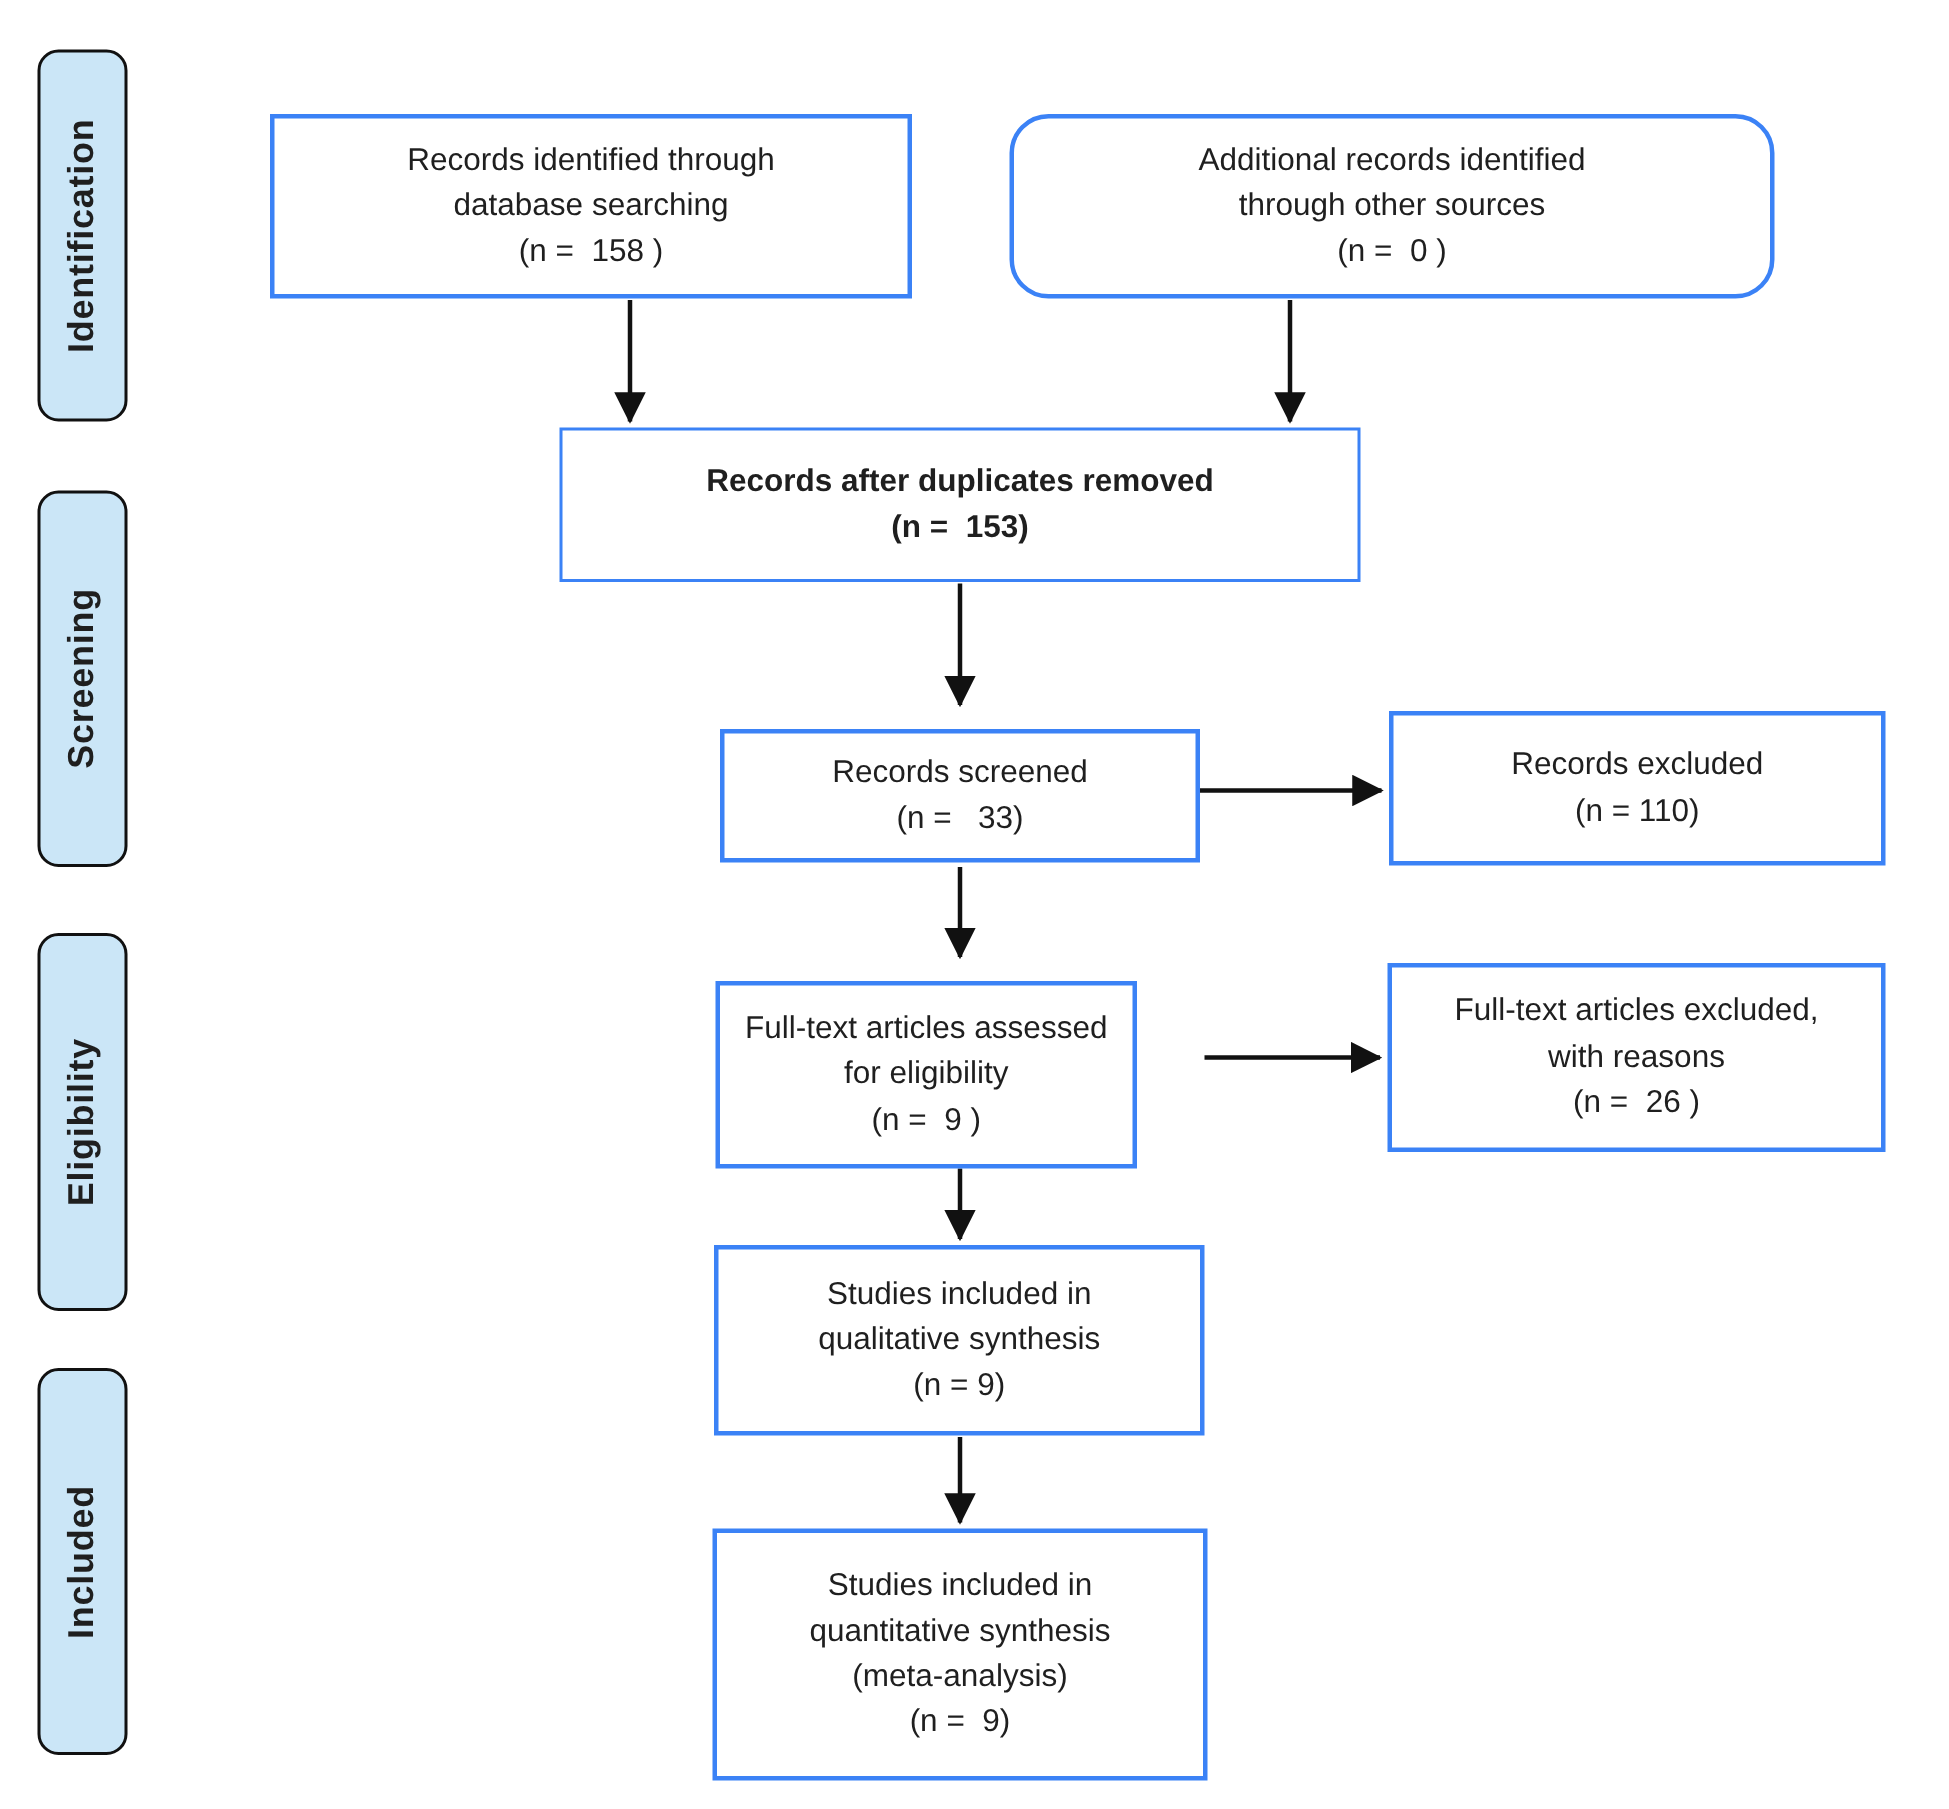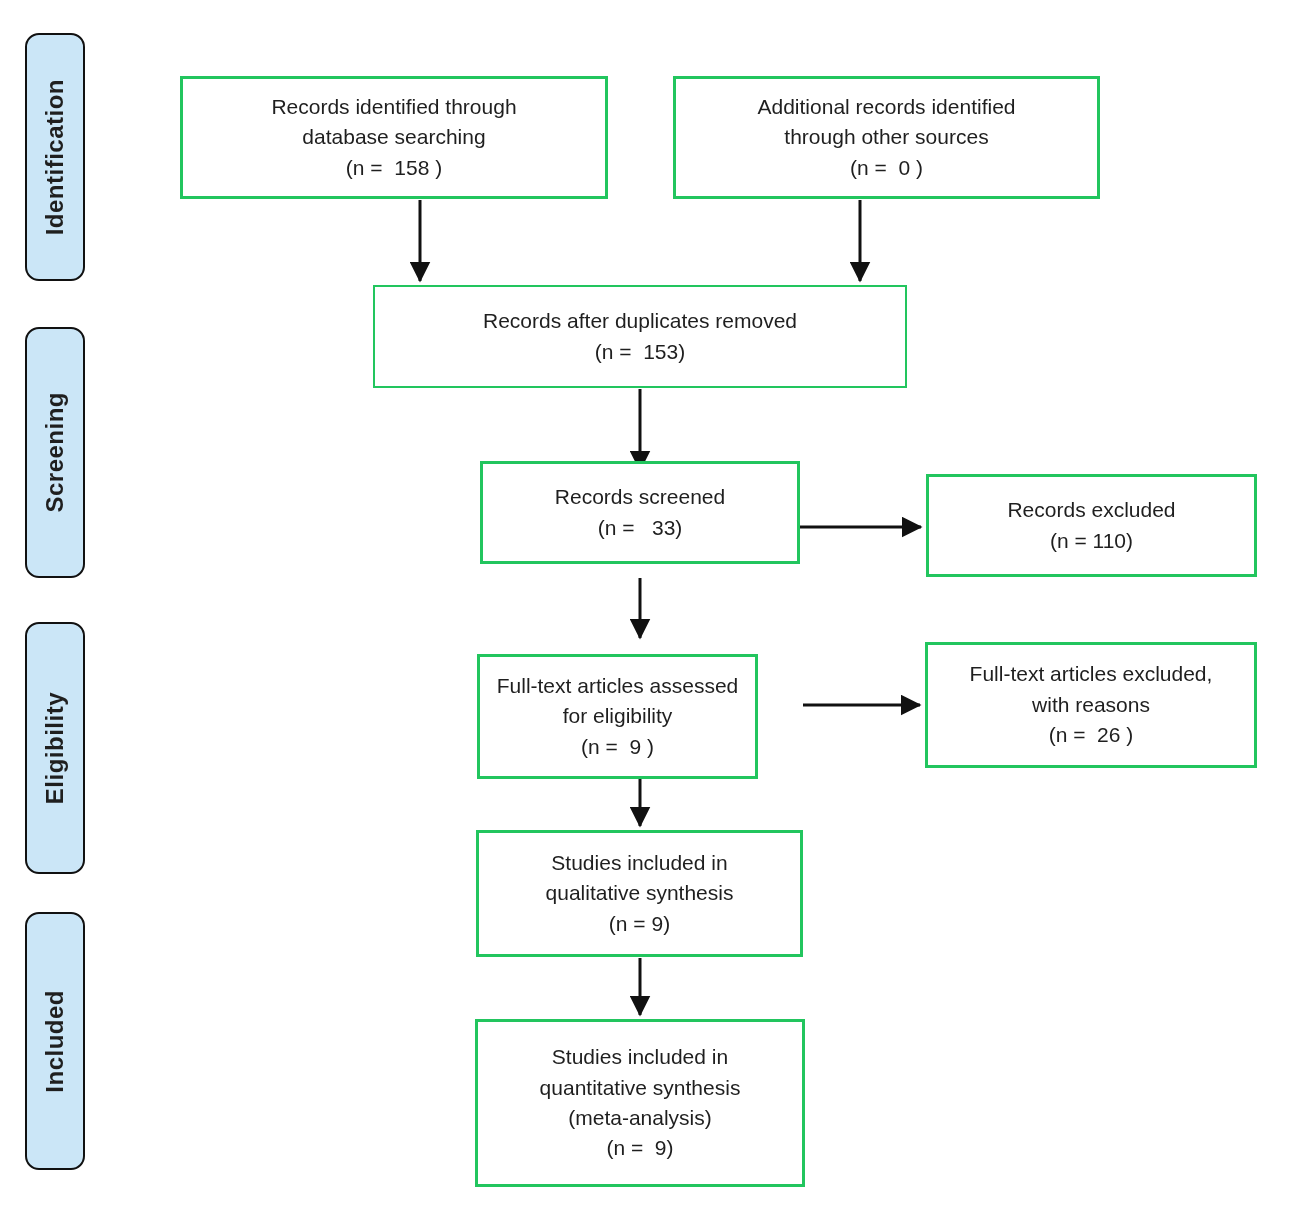--- a/index.html
+++ b/index.html
@@ -38,28 +38,28 @@
     transform: rotate(180deg);
     font-size: 24px;
     font-weight: bold;
     color: #1f1f1f;
     letter-spacing: 0.5px;
     white-space: nowrap;
   }
   .box {
     position: absolute;
     background: #ffffff;
-    border: 3px solid #22c55e;
+    border: 3px solid #3b82f6;
     box-sizing: border-box;
     display: flex;
     align-items: center;
     justify-content: center;
     text-align: center;
   }
-  .box.thin { border-width: 2px; }
+  .box.thin { border-width: 2px; font-weight: bold; }
   .box .box-text {
     font-size: 21px;
     line-height: 1.45;
     color: #1f1f1f;
     white-space: pre-wrap;
   }
 </style>
 </head>
 <body>
 
@@ -93,32 +93,32 @@
   <div class="stage" style="top:912px; height:258px;">
     <span>Included</span>
   </div>
 
   <div class="box" style="left:180px; top:76px; width:428px; height:123px;">
     <span class="box-text">Records identified through
 database searching
 (n =  158 )</span>
   </div>
 
-  <div class="box" style="left:673px; top:76px; width:427px; height:123px;">
+  <div class="box" style="left:673px; top:76px; width:510px; height:123px;border-radius:26px;">
     <span class="box-text">Additional records identified
 through other sources
 (n =  0 )</span>
   </div>
 
   <div class="box thin" style="left:373px; top:285px; width:534px; height:103px;">
     <span class="box-text">Records after duplicates removed
 (n =  153)</span>
   </div>
 
-  <div class="box" style="left:480px; top:461px; width:320px; height:103px;">
+  <div class="box" style="left:480px; top:486px; width:320px; height:89px;">
     <span class="box-text">Records screened
 (n =   33)</span>
   </div>
 
   <div class="box" style="left:926px; top:474px; width:331px; height:103px;">
     <span class="box-text">Records excluded
 (n = 110)</span>
   </div>
 
   <div class="box" style="left:477px; top:654px; width:281px; height:125px;">

